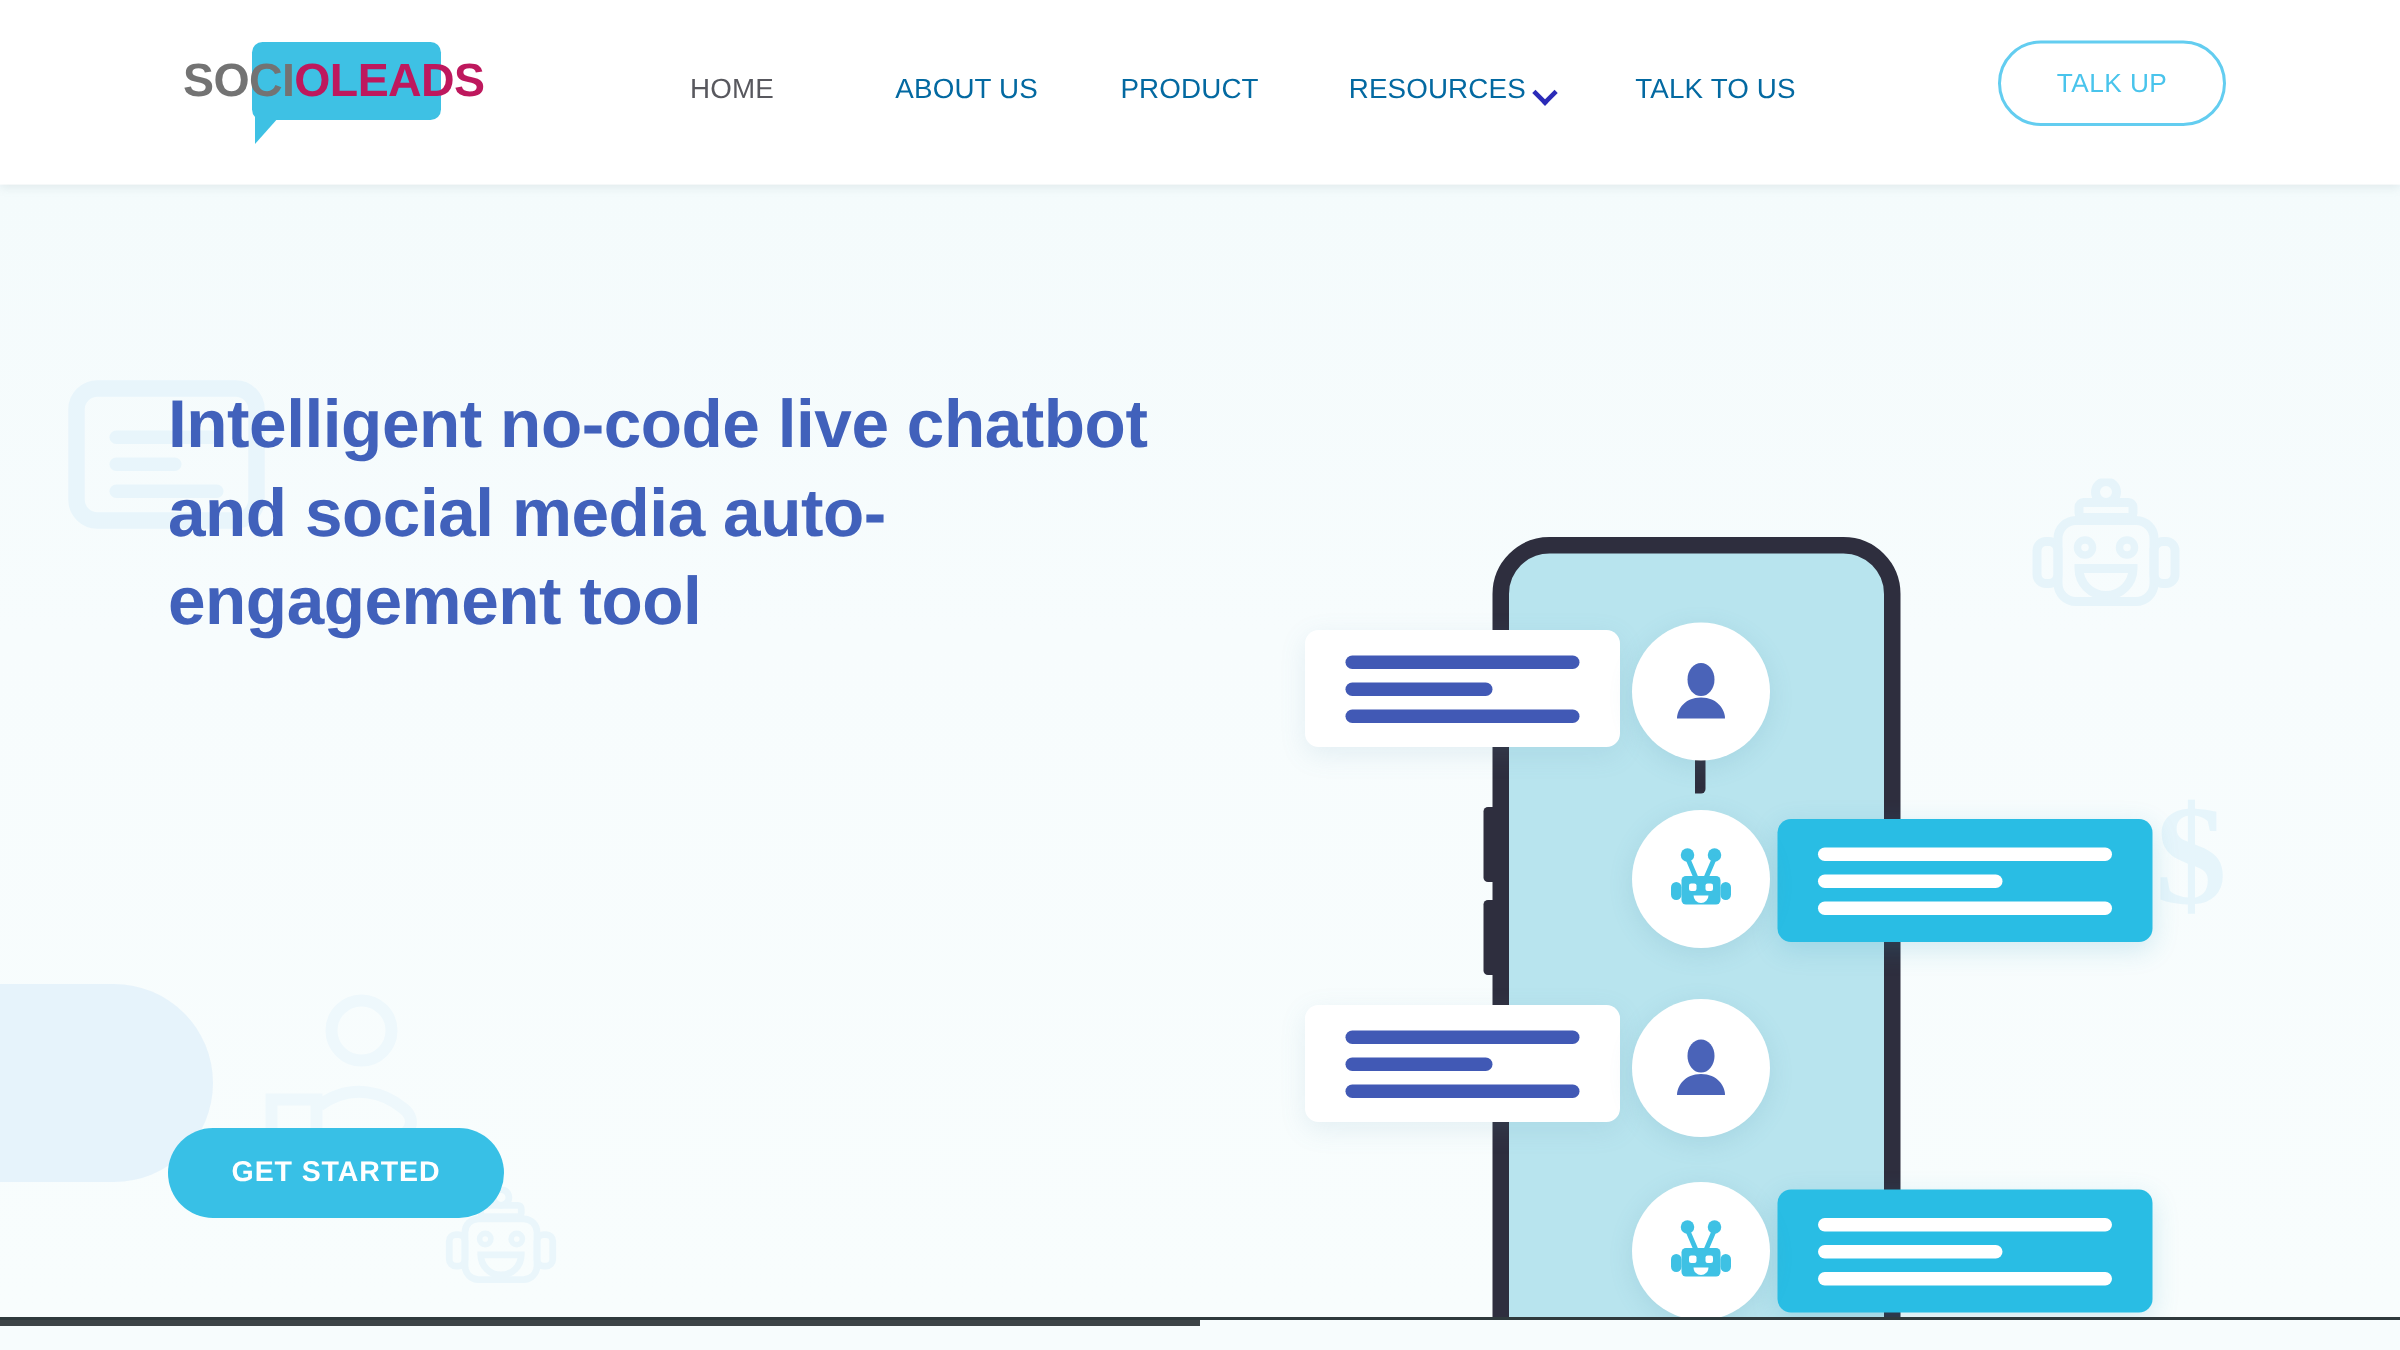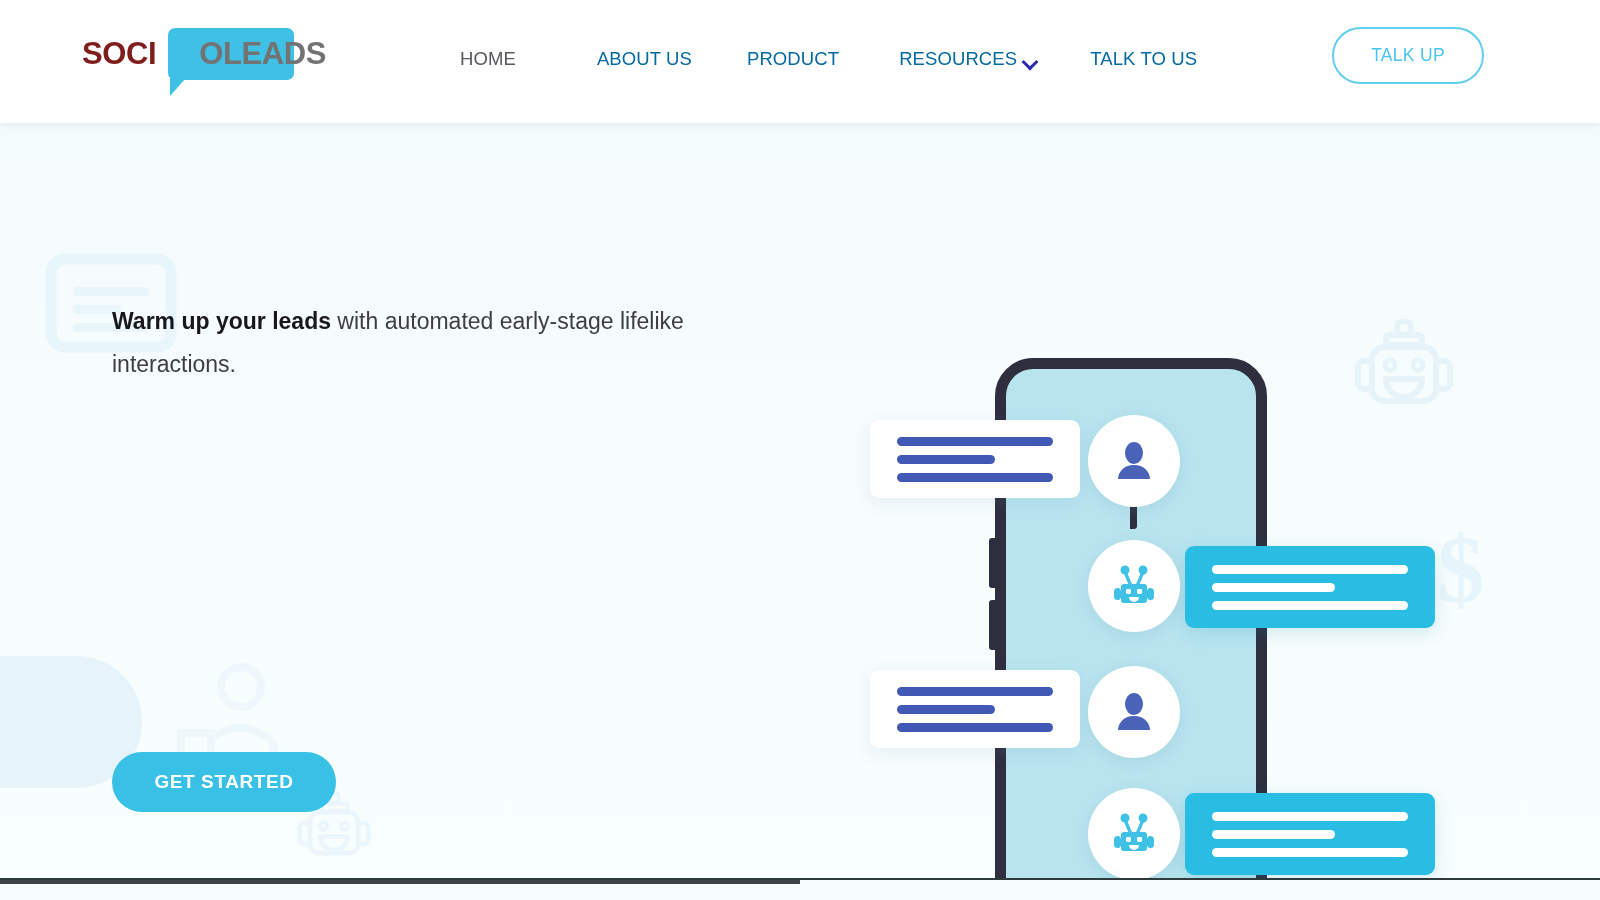--- a/index.html
+++ b/index.html
@@ -54,22 +54,22 @@
   .logo-text {
     position: absolute;
     left: 0px;
     top: 9px;
     font-size: 31px;
     font-weight: 700;
     letter-spacing: -0.4px;
     white-space: nowrap;
     line-height: 34px;
   }
-  .logo-text .p1 { color: #7f1d1d; }
-  .logo-text .p2 { color: #737373; padding-left: 43px; }
+  .logo-text .p1 { color: #737373; margin-left: 40px; }
+  .logo-text .p2 { color: #be185d; }
 
   .main-nav {
     position: absolute;
     left: 460px;
     top: 48px;
     display: flex;
     align-items: flex-start;
     gap: 0px;
   }
   .nav-item {
@@ -389,24 +389,22 @@
       <rect x="84" y="42" width="14" height="28" rx="6" stroke="#e6f4fa" stroke-width="6"></rect>
       <circle cx="38" cy="46" r="5" stroke="#e6f4fa" stroke-width="5"></circle>
       <circle cx="66" cy="46" r="5" stroke="#e6f4fa" stroke-width="5"></circle>
       <path d="M34 60 a18 18 0 0 0 36 0 z" stroke="#e6f4fa" stroke-width="6" fill="none"></path>
     </svg>
   </div>
 
   <div class="deco deco-dollar-right">$</div>
 
   <div class="hero-copy">
-
-    <p class="hero-para">
-      <b>Warm up your leads</b><span> with automated early-stage lifelike interactions.</span>
-    </p>
+    <h1 class="hero-title">Intelligent no-code live chatbot and social media auto-engagement tool</h1>
+
 
   </div>
 
   <button class="get-started-btn">GET STARTED</button>
 
   <div class="illustration">
 
     <div class="phone"></div>
     <div class="phone-btn-r1"></div>
     <div class="phone-btn-l1"></div>

